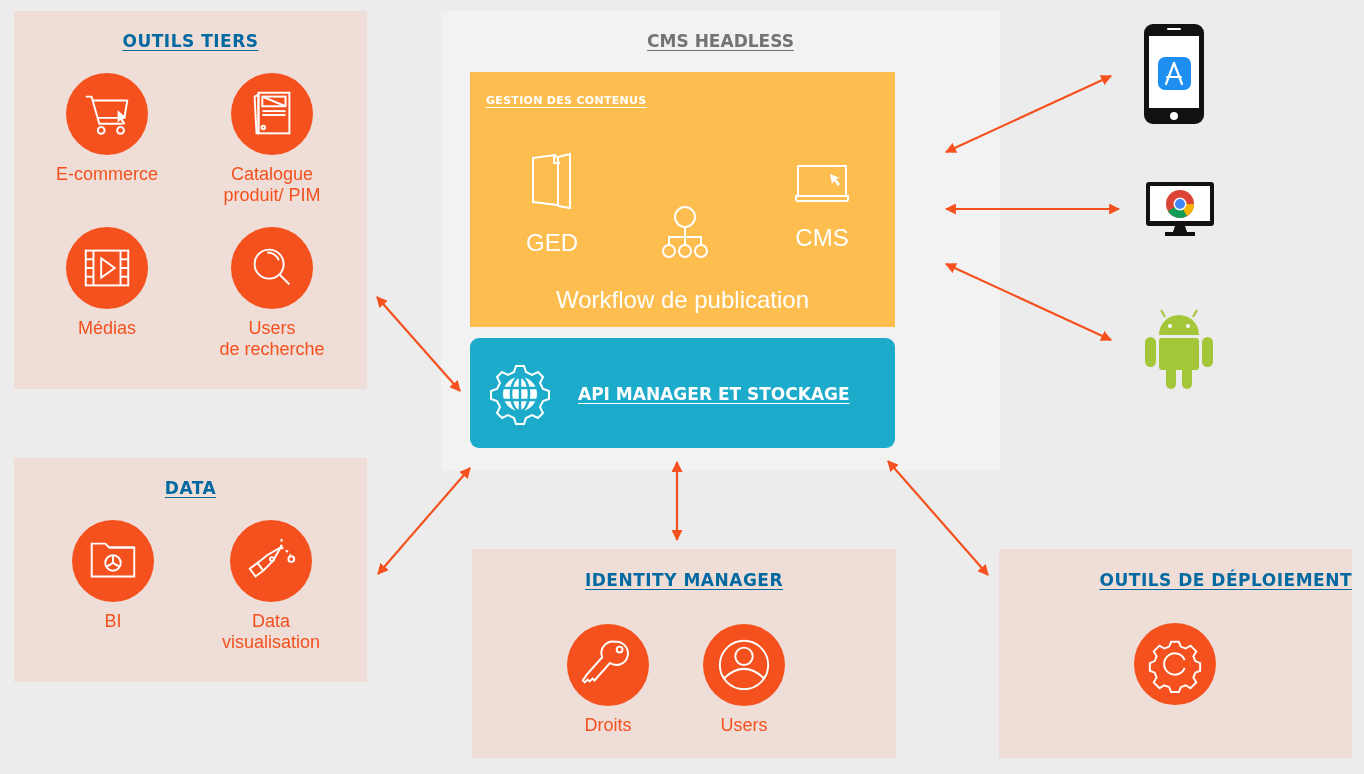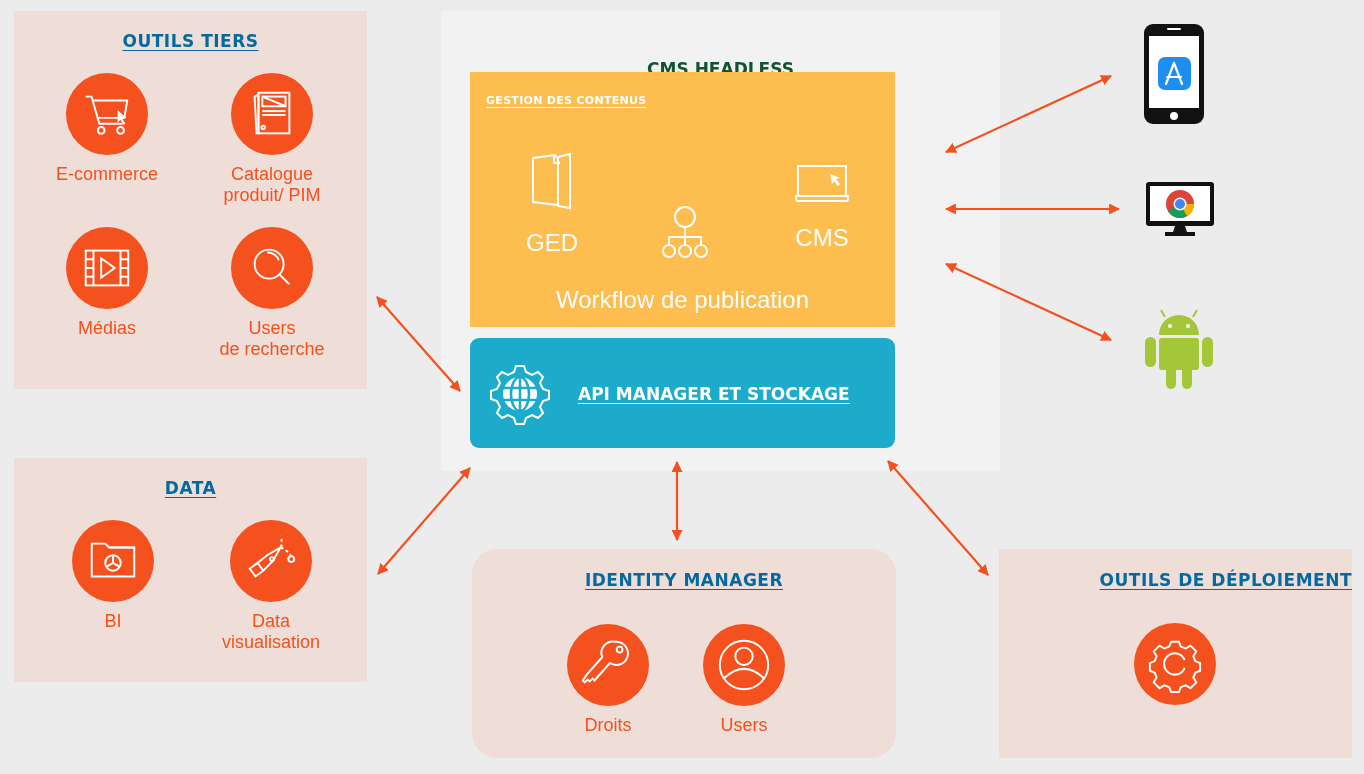--- a/index.html
+++ b/index.html
@@ -21,21 +21,21 @@
   }
   .circle svg { width: 58px; height: 58px; }
   .circle-label {
     margin-top: 9px; color: #f4511e; font-size: 18px; line-height: 21px;
     white-space: pre-line;
   }
 
   #cms-wrap { position: absolute; left: 441px; top: 11px; width: 559px; height: 460px; background: #f2f2f2; }
   #cms-title {
     position: absolute; left: 0; right: 0; top: 20px; text-align: center;
-    font-family: "DejaVu Sans", sans-serif; font-weight: bold; font-size: 17px; color: #14532d; margin-top: 28px;
+    font-family: "DejaVu Sans", sans-serif; font-weight: bold; font-size: 17px; color: #737373;
   }
   #cms-title span { text-decoration: underline; text-underline-offset: 3px; }
 
   #gestion { position: absolute; left: 470px; top: 72px; width: 425px; height: 255px; background: #fdbd4f; }
   #gestion-title {
     position: absolute; left: 0; right: 0; top: 22px; text-align: left;
     font-family: "DejaVu Sans", sans-serif; font-weight: bold; font-size: 11px; color: #fff; letter-spacing: 0.3px; margin-left: 16px;
   }
   #gestion-title span { text-decoration: underline; text-underline-offset: 3px; text-decoration-thickness: 1px; }
   .g-item { position: absolute; text-align: center; color: #fff; font-size: 24px; }
@@ -198,21 +198,21 @@
     <g stroke="#1dabcb" stroke-width="2.5">
       <line x1="15" y1="26" x2="49" y2="26"></line>
       <line x1="15" y1="38" x2="49" y2="38"></line>
       <line x1="32" y1="15" x2="32" y2="49"></line>
       <ellipse cx="32" cy="32" rx="9" ry="17" fill="none"></ellipse>
     </g>
   </svg>
   <div id="api-title"><span>API MANAGER ET STOCKAGE</span></div>
 </div>
 
-<div class="panel" style="left:472px;top:549px;width:424px;height:209px;border-radius:25px;">
+<div class="panel" style="left:472px;top:549px;width:424px;height:209px;">
   <div class="panel-title" style="top:21px;"><span>IDENTITY MANAGER</span></div>
 
   <div class="circle-item" style="left:56px;top:75px;">
     <div class="circle">
       <svg viewBox="0 0 60 60" fill="none" stroke="#fff" stroke-width="2">
         <path d="M38 6 a12 12 0 1 1 -6 22 l-16 18 l-2 -2 l-3 3 l-2 -2 l-3 3 l-2 -2 l4 -6 l16 -18 a12 12 0 0 1 14 -16 z"></path>
         <circle cx="42" cy="14" r="3"></circle>
       </svg>
     </div>
     <div class="circle-label">Droits</div>

